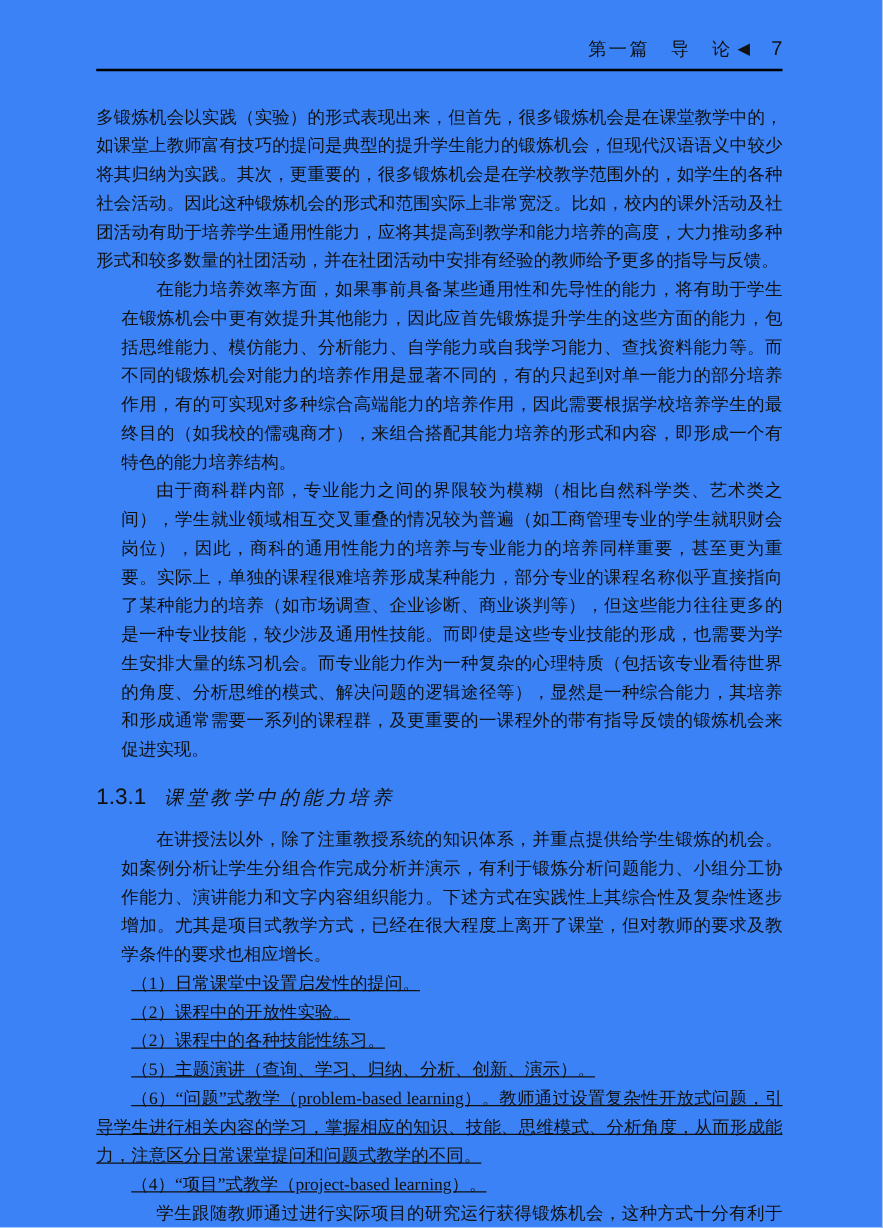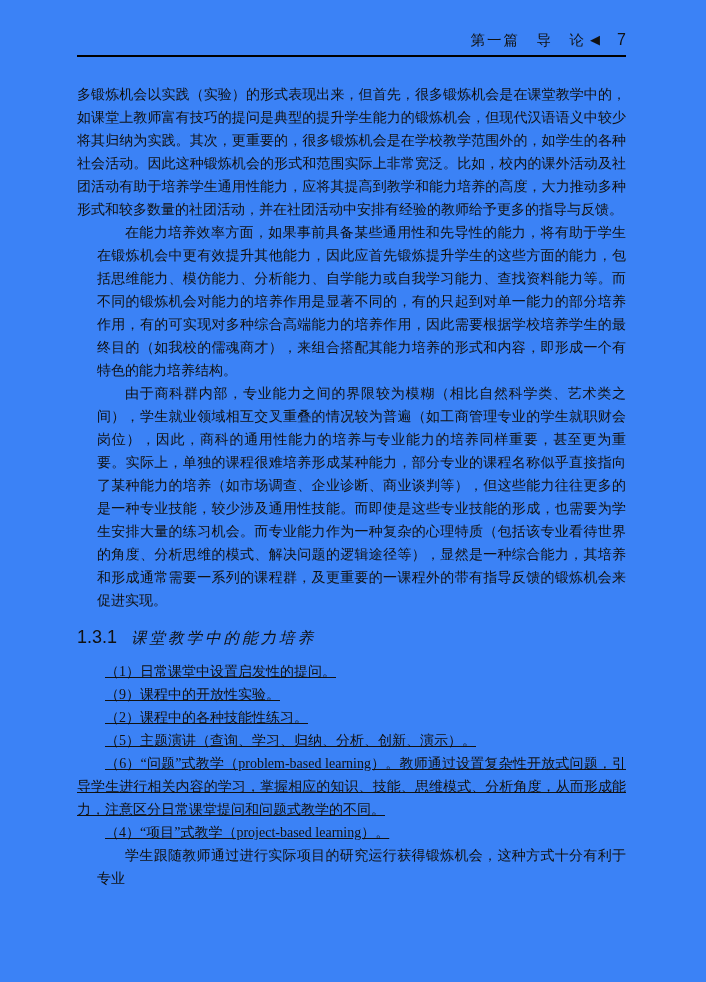--- a/index.html
+++ b/index.html
@@ -100,23 +100,24 @@
   <div class="body-text">
 
     <p class="para">多锻炼机会以实践（实验）的形式表现出来，但首先，很多锻炼机会是在课堂教学中的，如课堂上教师富有技巧的提问是典型的提升学生能力的锻炼机会，但现代汉语语义中较少将其归纳为实践。其次，更重要的，很多锻炼机会是在学校教学范围外的，如学生的各种社会活动。因此这种锻炼机会的形式和范围实际上非常宽泛。比如，校内的课外活动及社团活动有助于培养学生通用性能力，应将其提高到教学和能力培养的高度，大力推动多种形式和较多数量的社团活动，并在社团活动中安排有经验的教师给予更多的指导与反馈。</p>
     <p class="para indent">在能力培养效率方面，如果事前具备某些通用性和先导性的能力，将有助于学生在锻炼机会中更有效提升其他能力，因此应首先锻炼提升学生的这些方面的能力，包括思维能力、模仿能力、分析能力、自学能力或自我学习能力、查找资料能力等。而不同的锻炼机会对能力的培养作用是显著不同的，有的只起到对单一能力的部分培养作用，有的可实现对多种综合高端能力的培养作用，因此需要根据学校培养学生的最终目的（如我校的儒魂商才），来组合搭配其能力培养的形式和内容，即形成一个有特色的能力培养结构。</p>
     <p class="para indent">由于商科群内部，专业能力之间的界限较为模糊（相比自然科学类、艺术类之间），学生就业领域相互交叉重叠的情况较为普遍（如工商管理专业的学生就职财会岗位），因此，商科的通用性能力的培养与专业能力的培养同样重要，甚至更为重要。实际上，单独的课程很难培养形成某种能力，部分专业的课程名称似乎直接指向了某种能力的培养（如市场调查、企业诊断、商业谈判等），但这些能力往往更多的是一种专业技能，较少涉及通用性技能。而即使是这些专业技能的形成，也需要为学生安排大量的练习机会。而专业能力作为一种复杂的心理特质（包括该专业看待世界的角度、分析思维的模式、解决问题的逻辑途径等），显然是一种综合能力，其培养和形成通常需要一系列的课程群，及更重要的一课程外的带有指导反馈的锻炼机会来促进实现。</p>
 
     <h3 class="section-heading">
       <span class="sec-num">1.3.1</span><span class="sec-title">课堂教学中的能力培养</span>
     </h3>
 
+    <p class="para indent">在讲授法以外，除了注重教授系统的知识体系，并重点提供给学生锻炼的机会。如案例分析让学生分组合作完成分析并演示，有利于锻炼分析问题能力、小组分工协作能力、演讲能力和文字内容组织能力。下述方式在实践性上其综合性及复杂性逐步增加。尤其是项目式教学方式，已经在很大程度上离开了课堂，但对教师的要求及教学条件的要求也相应增长。</p>
 
     <p class="list-para">（1）日常课堂中设置启发性的提问。</p>
-    <p class="list-para">（9）课程中的开放性实验。</p>
+    <p class="list-para">（2）课程中的开放性实验。</p>
     <p class="list-para">（2）课程中的各种技能性练习。</p>
     <p class="list-para">（5）主题演讲（查询、学习、归纳、分析、创新、演示）。</p>
     <p class="list-para">（6）“问题”式教学（problem-based learning）。教师通过设置复杂性开放式问题，引导学生进行相关内容的学习，掌握相应的知识、技能、思维模式、分析角度，从而形成能力，注意区分日常课堂提问和问题式教学的不同。</p>
     <p class="list-para">（4）“项目”式教学（project-based learning）。</p>
 
     <p class="para indent">学生跟随教师通过进行实际项目的研究运行获得锻炼机会，这种方式十分有利于专业</p>
 
   </div>
 
 </div>

